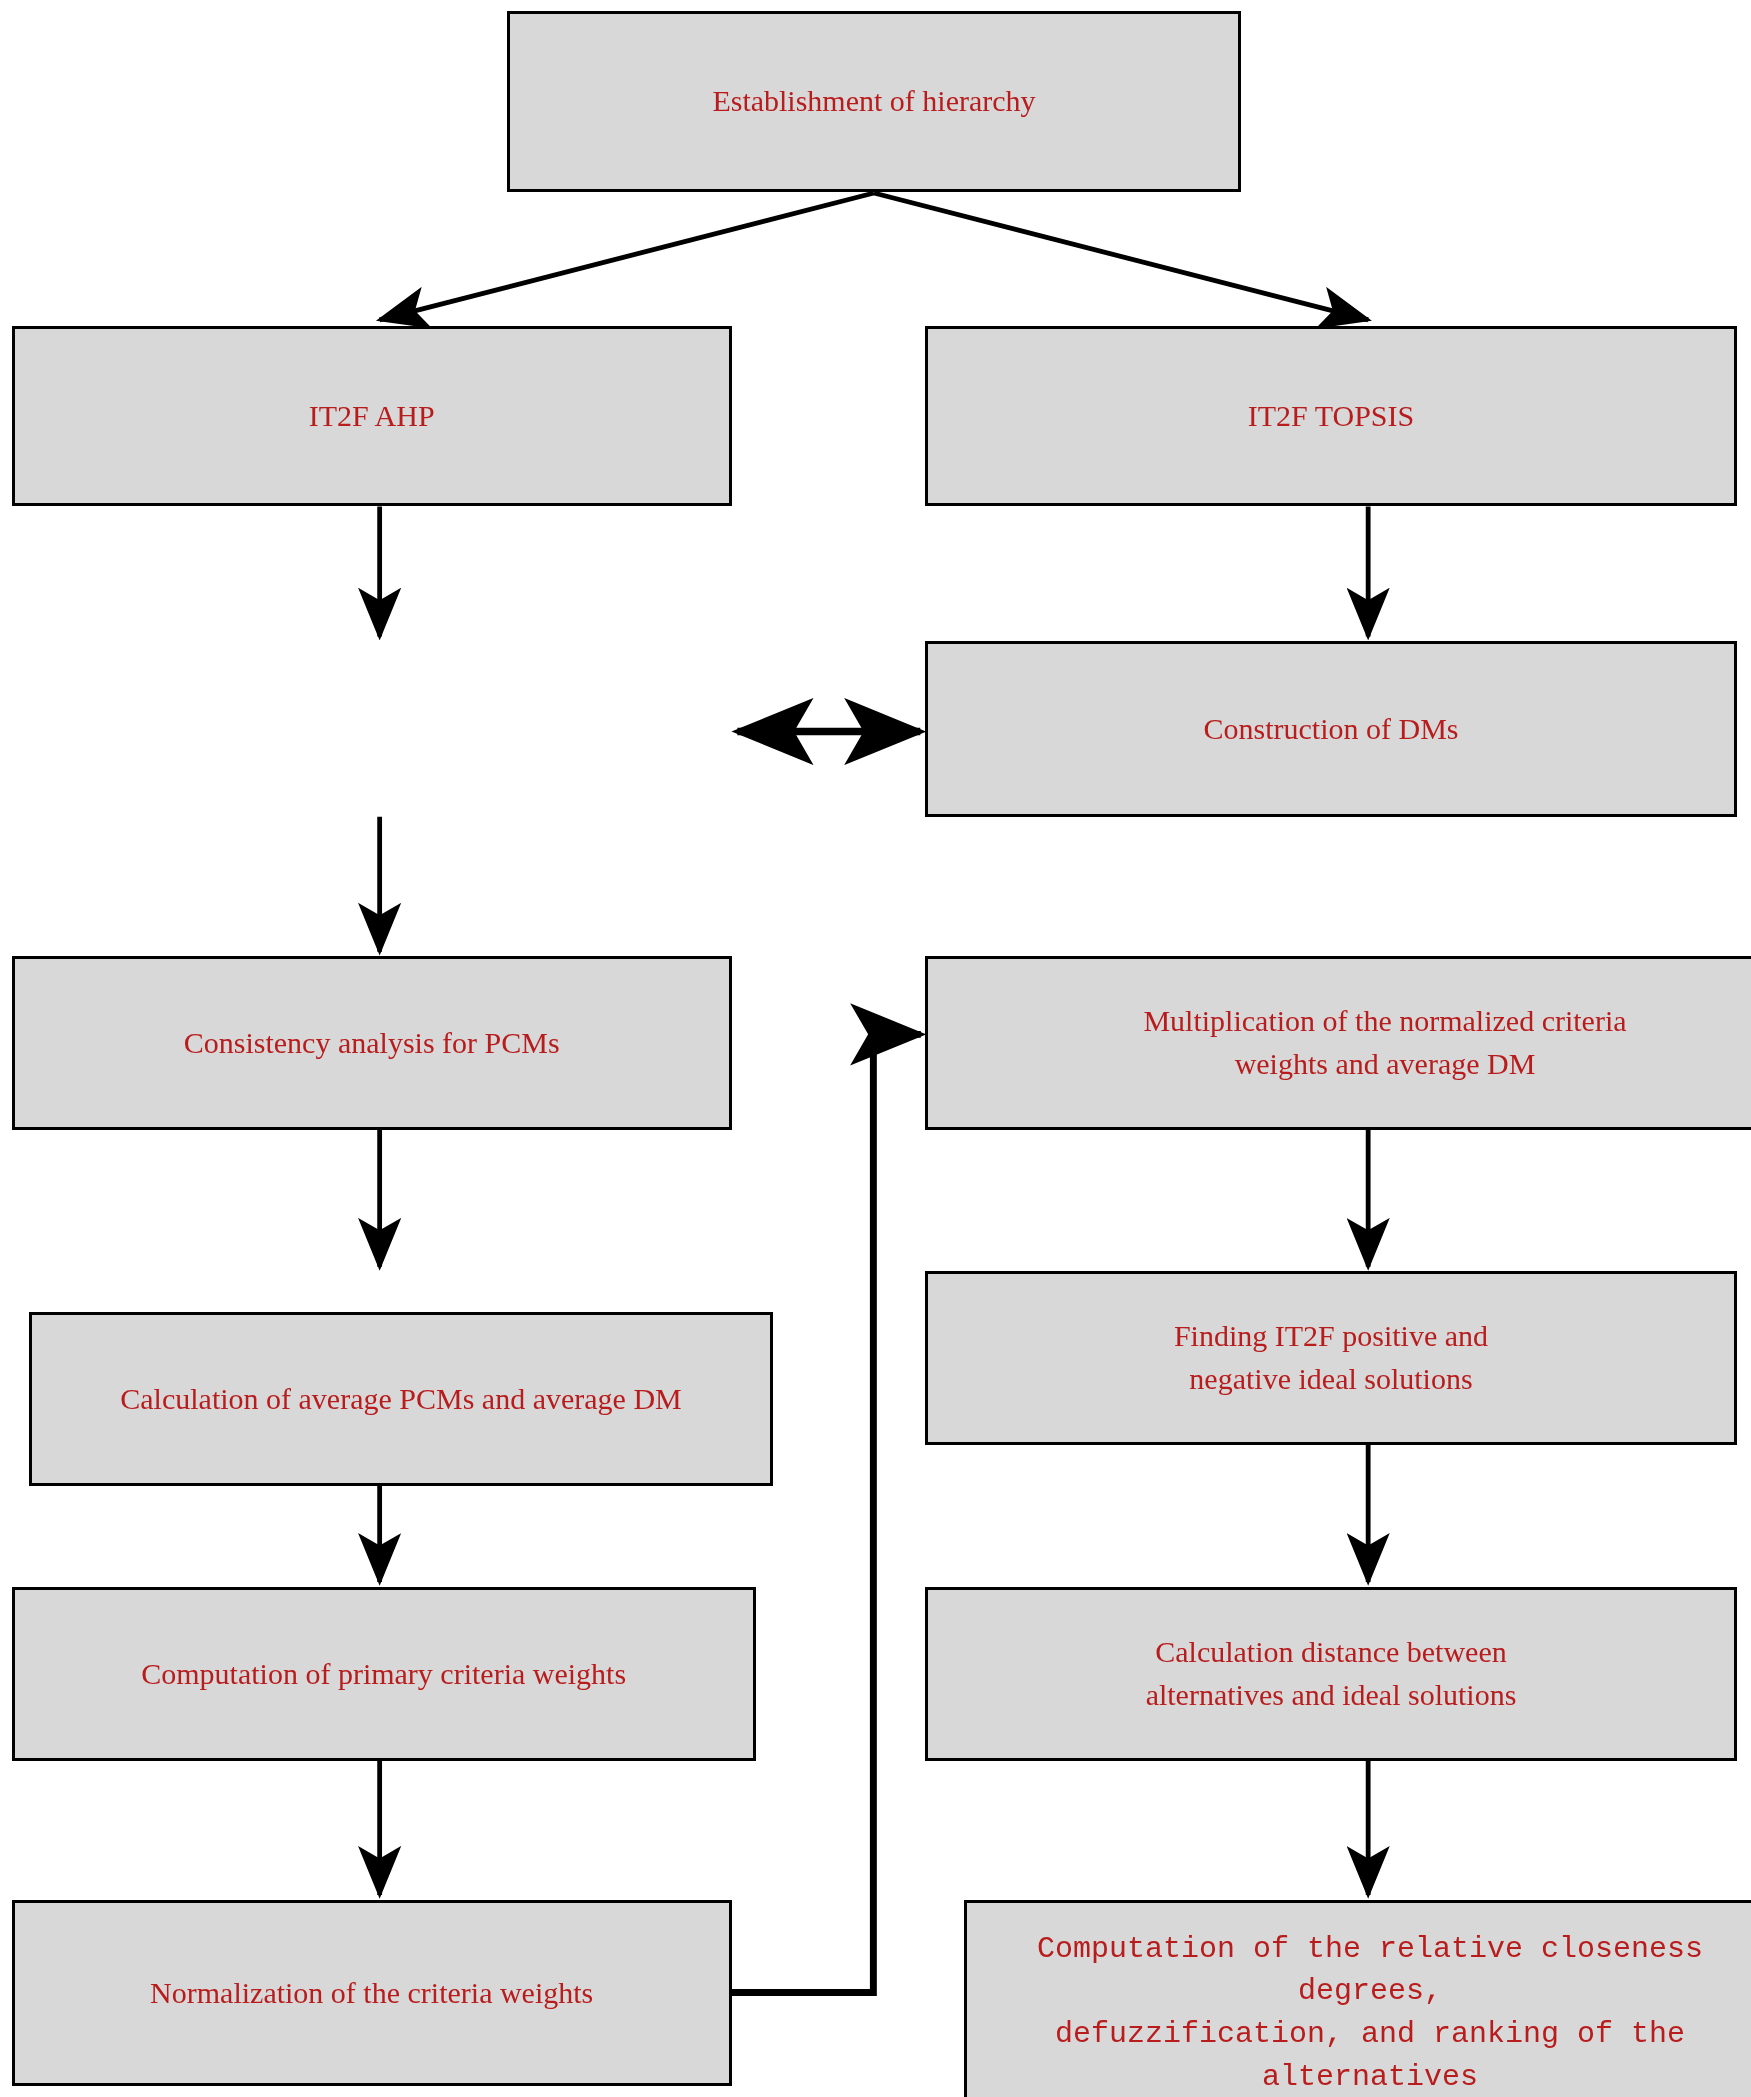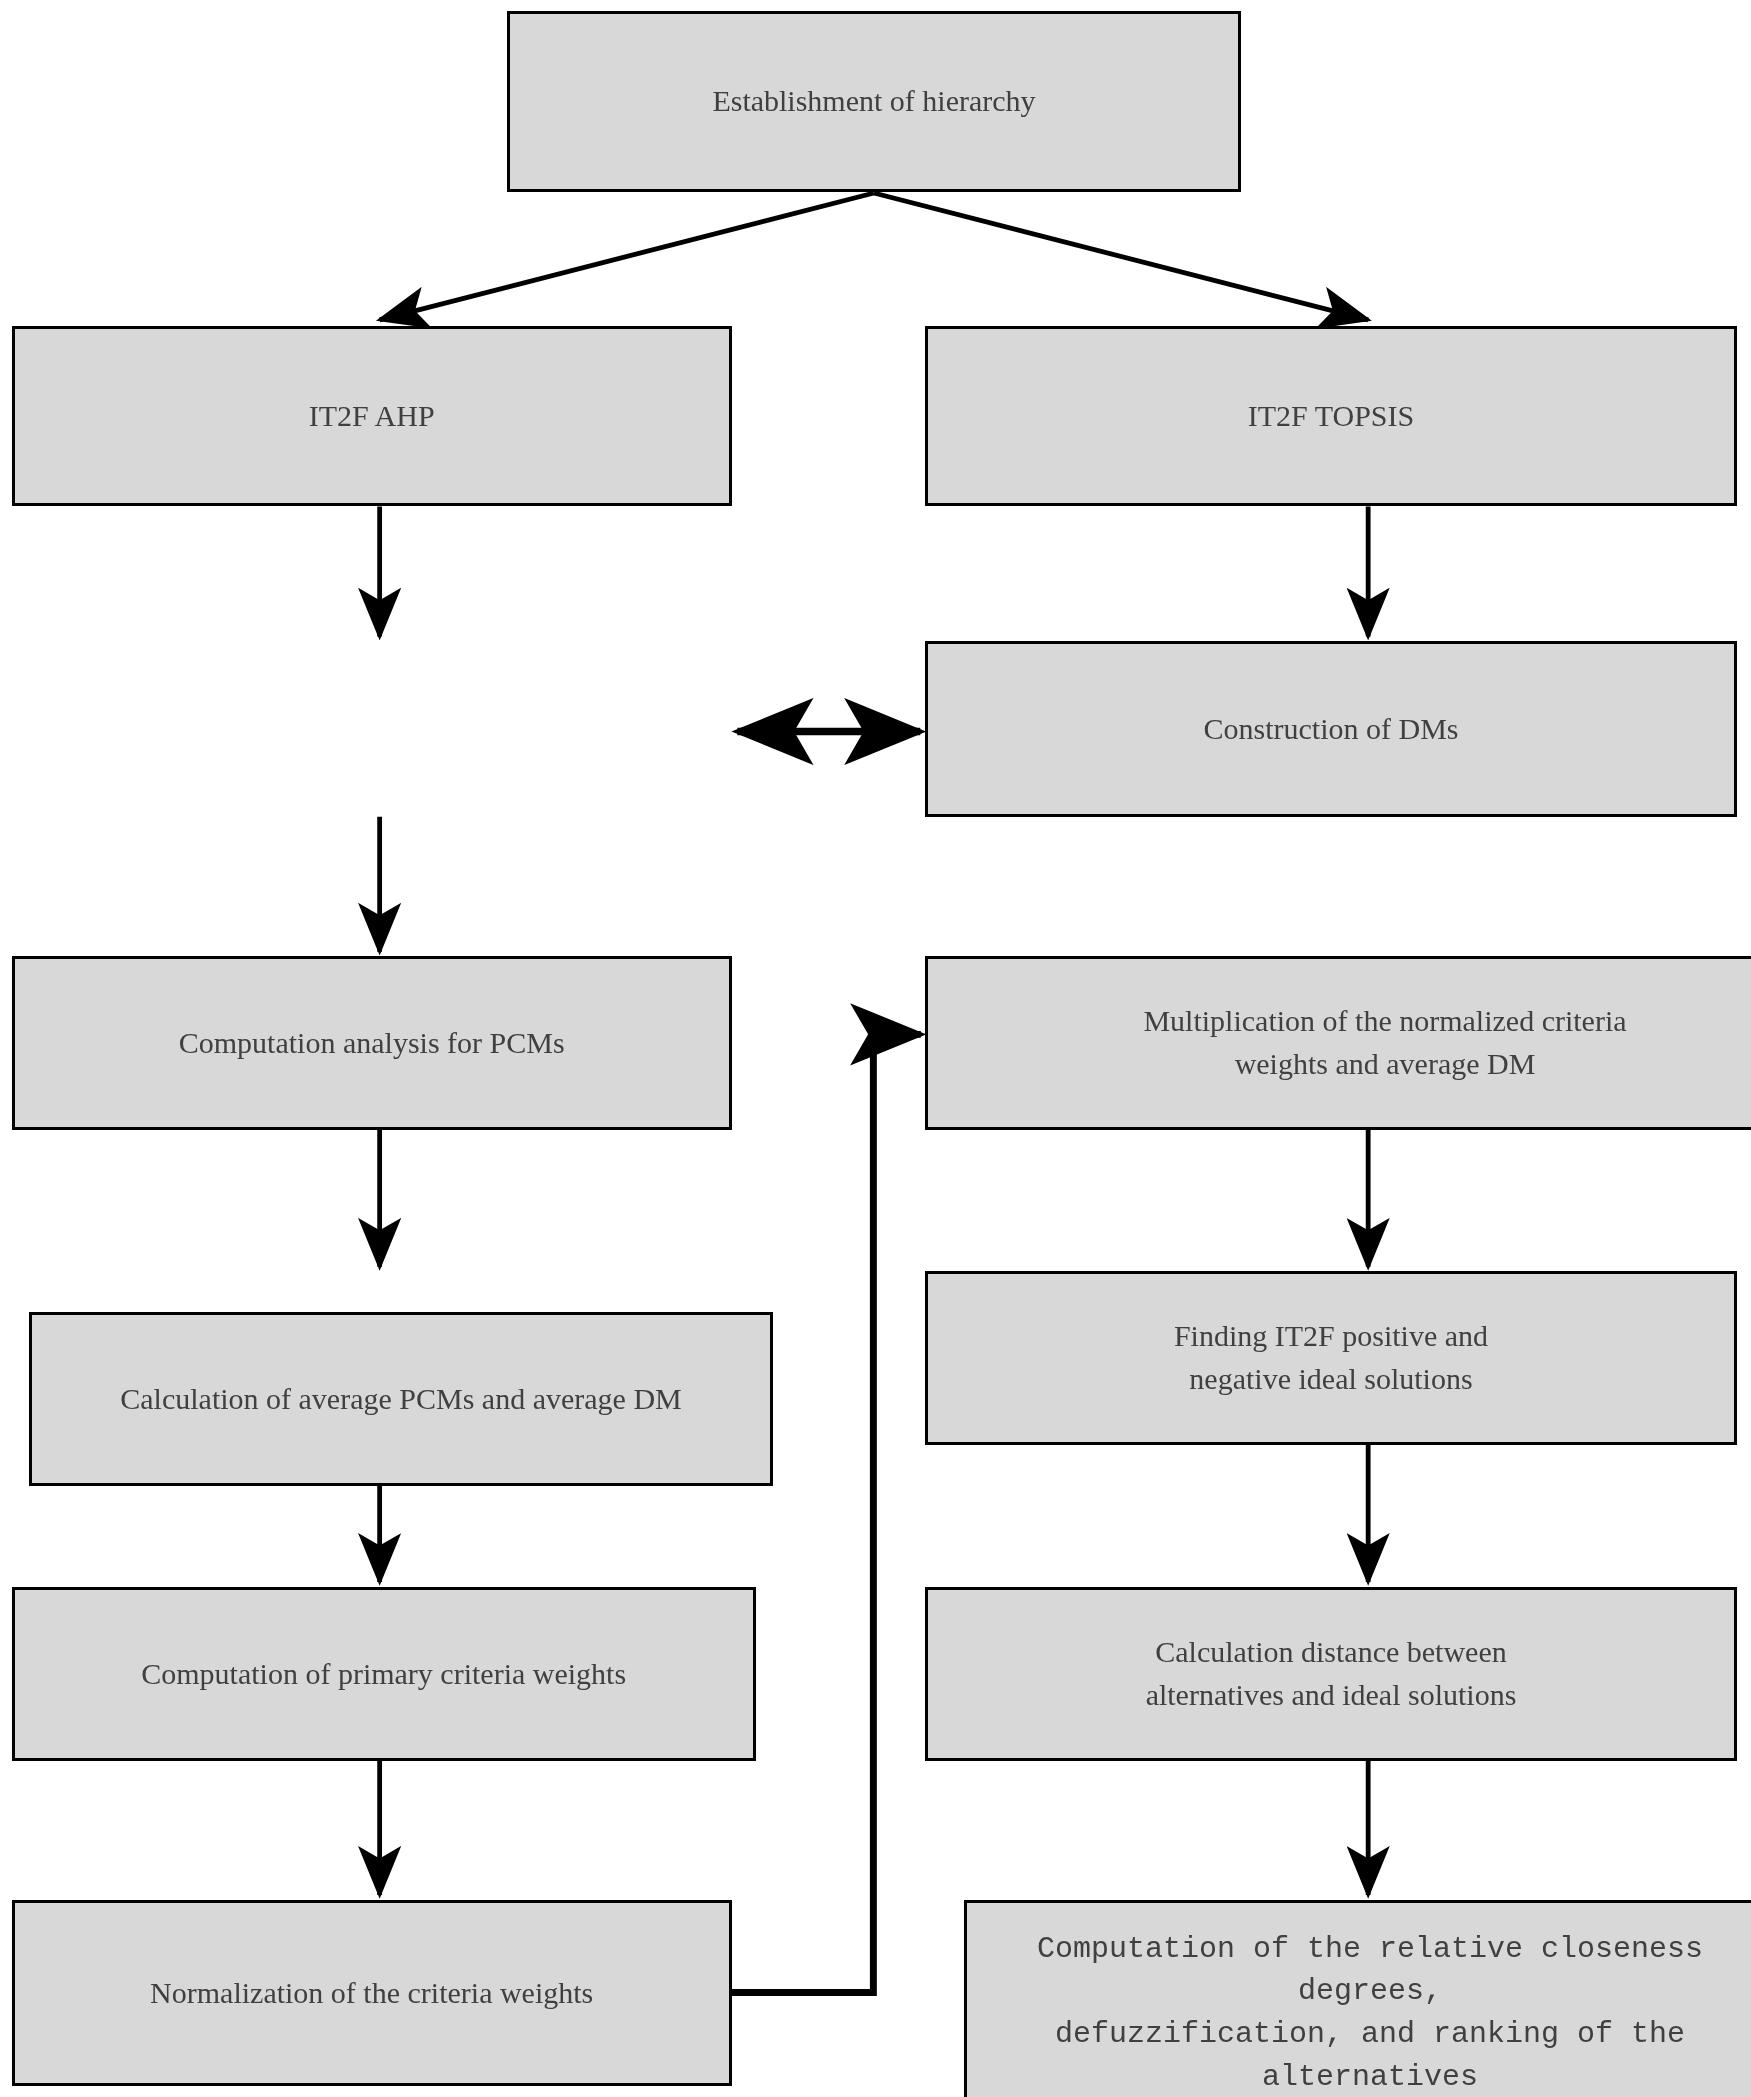--- a/index.html
+++ b/index.html
@@ -17,21 +17,21 @@
   }
   .node {
     position: absolute;
     box-sizing: border-box;
     background: #d8d8d8;
     border: 3.2px solid #000000;
     display: flex;
     align-items: center;
     justify-content: center;
     text-align: center;
-    color: #404040;
+    color: #b91c1c;
     font-size: 30px;
     line-height: 1.42;
     padding: 0 18px;
   }
   .node .label {
     display: block;
     width: 100%;
     white-space: pre-line;
   }
   #edges {
@@ -96,21 +96,21 @@
   <div class="node" style="left:925px; top:326px; width:812px; height:180px;">
     <span class="label">IT2F TOPSIS</span>
   </div>
 
 
   <div class="node" style="left:925px; top:641px; width:812px; height:176px;">
     <span class="label">Construction of DMs</span>
   </div>
 
   <div class="node" style="left:11.7px; top:956px; width:720px; height:174px;">
-    <span class="label">Computation analysis for PCMs</span>
+    <span class="label">Consistency analysis for PCMs</span>
   </div>
 
   <div class="node" style="left:925px; top:956px; width:920px; height:174px;">
     <span class="label">Multiplication of the normalized criteria
 weights and average DM</span>
   </div>
 
   <div class="node" style="left:29px; top:1271px; width:744px; height:174px;margin-top:41px;">
     <span class="label">Calculation of average PCMs and average DM</span>
   </div>

